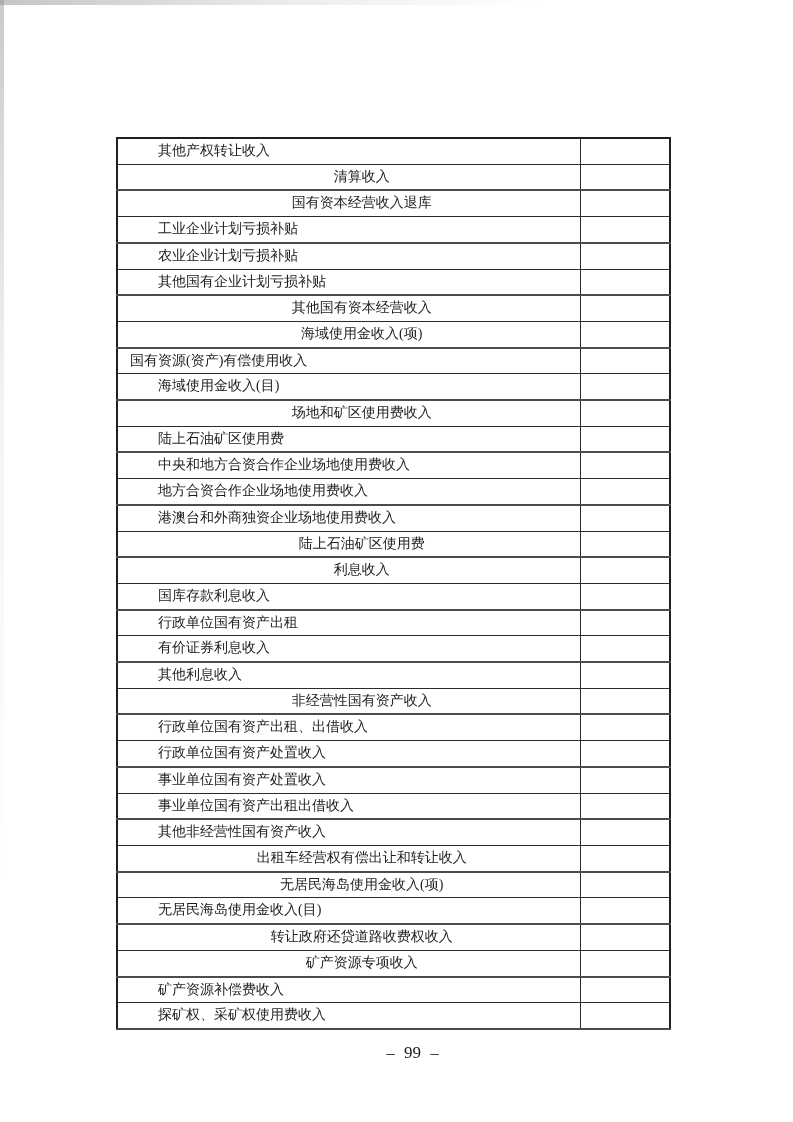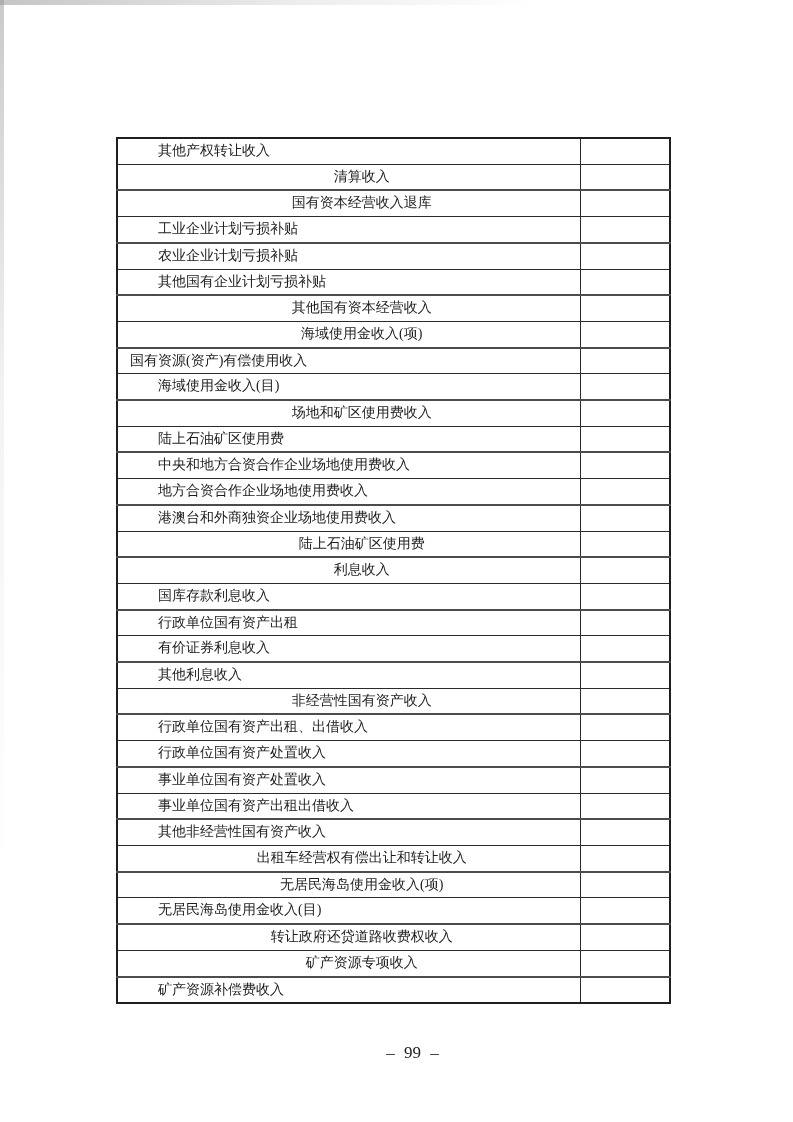--- a/index.html
+++ b/index.html
@@ -217,17 +217,21 @@
           <td class="value"></td>
         </tr>
         <tr>
           <td class="name ind1">矿产资源专项收入</td>
           <td class="value"></td>
         </tr>
         <tr>
           <td class="name ind2">矿产资源补偿费收入</td>
           <td class="value"></td>
         </tr>
+        <tr>
+          <td class="name ind2">探矿权、采矿权使用费收入</td>
+          <td class="value"></td>
+        </tr>
       </tbody>
   </table>
 
   <div class="footer">– 99 –</div>
 </div>
 
 </body></html>

